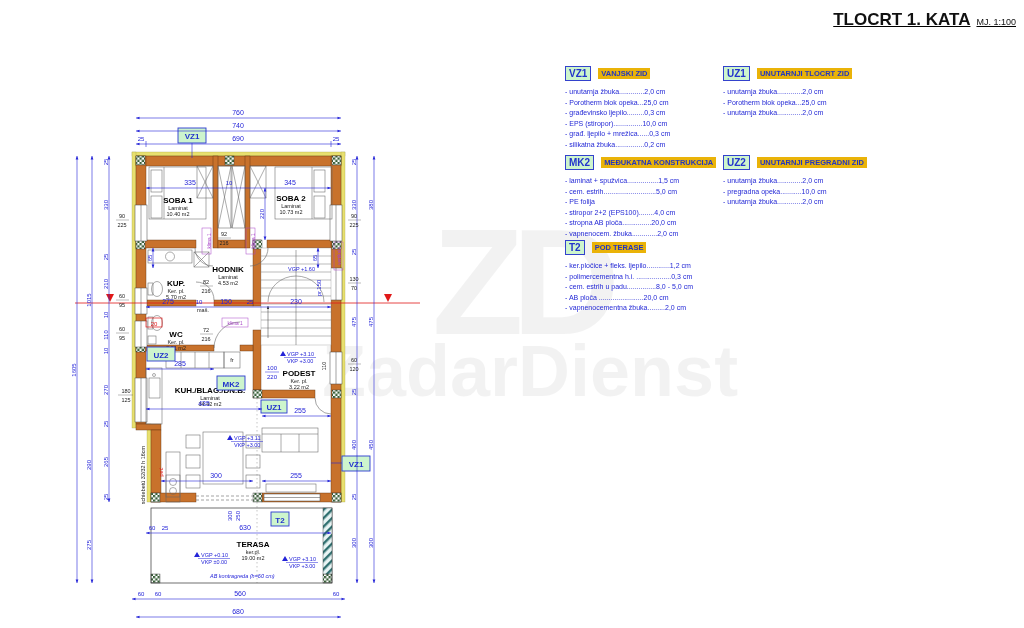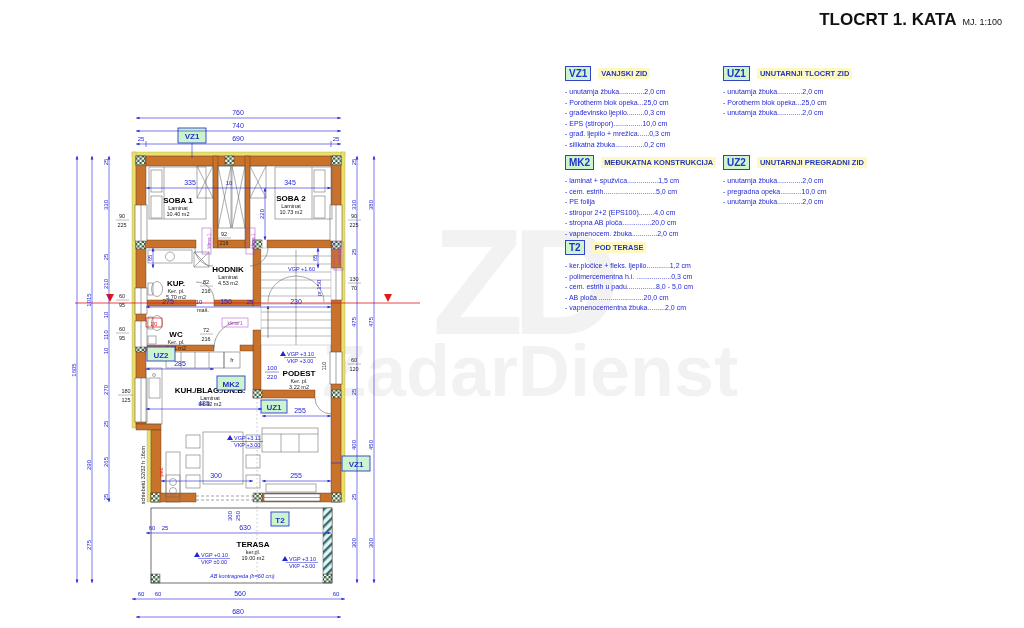--- a/index.html
+++ b/index.html
@@ -3,29 +3,29 @@
 <meta charset="utf-8">
 <style>
   html,body{margin:0;padding:0;background:#fff;}
   #page{position:relative;width:1024px;height:628px;background:#fff;overflow:hidden;
         font-family:"Liberation Sans",sans-serif;}
   
   .wm{position:absolute;color:rgba(0,0,0,0.05);font-weight:bold;z-index:0;pointer-events:none;white-space:nowrap;}
   #wm-zd{left:432px;top:196px;font-size:150px;letter-spacing:-12px;}
   #wm-name{left:322px;top:330px;font-size:72px;}
   
-  #title{position:absolute;top:10px;right:22px;z-index:3;}
+  #title{position:absolute;top:10px;right:8px;z-index:3;text-decoration:underline;}
   #title .t1{font-size:17px;font-weight:bold;color:#111;}
   #title .t2{font-size:9px;color:#111;margin-left:6px;}
   
   .lg{position:absolute;width:152px;z-index:2;}
   .lg-head{display:flex;align-items:center;margin-bottom:6px;}
   .code{border:1.5px solid #3342cc;background:#cdf5cd;color:#2233cc;font-weight:bold;
         font-size:10px;padding:0 3px;line-height:13px;}
-  .lg-title{background:#fef9c3;color:#2236c0;font-weight:bold;font-size:7.5px;
+  .lg-title{background:#eab308;color:#2236c0;font-weight:bold;font-size:7.5px;
         padding:1px 3px;margin-left:7px;white-space:nowrap;}
   .lg-items div{color:#2328d6;font-size:7px;line-height:1.5;white-space:nowrap;}
   
   #plan{position:absolute;left:0;top:0;z-index:1;}
   svg text{font-family:"Liberation Sans",sans-serif;}
   .dim{fill:#2424d8;font-size:7px;text-anchor:middle;}
   .dims{fill:#2424d8;font-size:6px;text-anchor:middle;}
   .rm{fill:#000;font-size:8px;font-weight:bold;text-anchor:middle;}
   .sub{fill:#222;font-size:5.5px;text-anchor:middle;}
   .win{fill:#222;font-size:5.5px;text-anchor:middle;}

